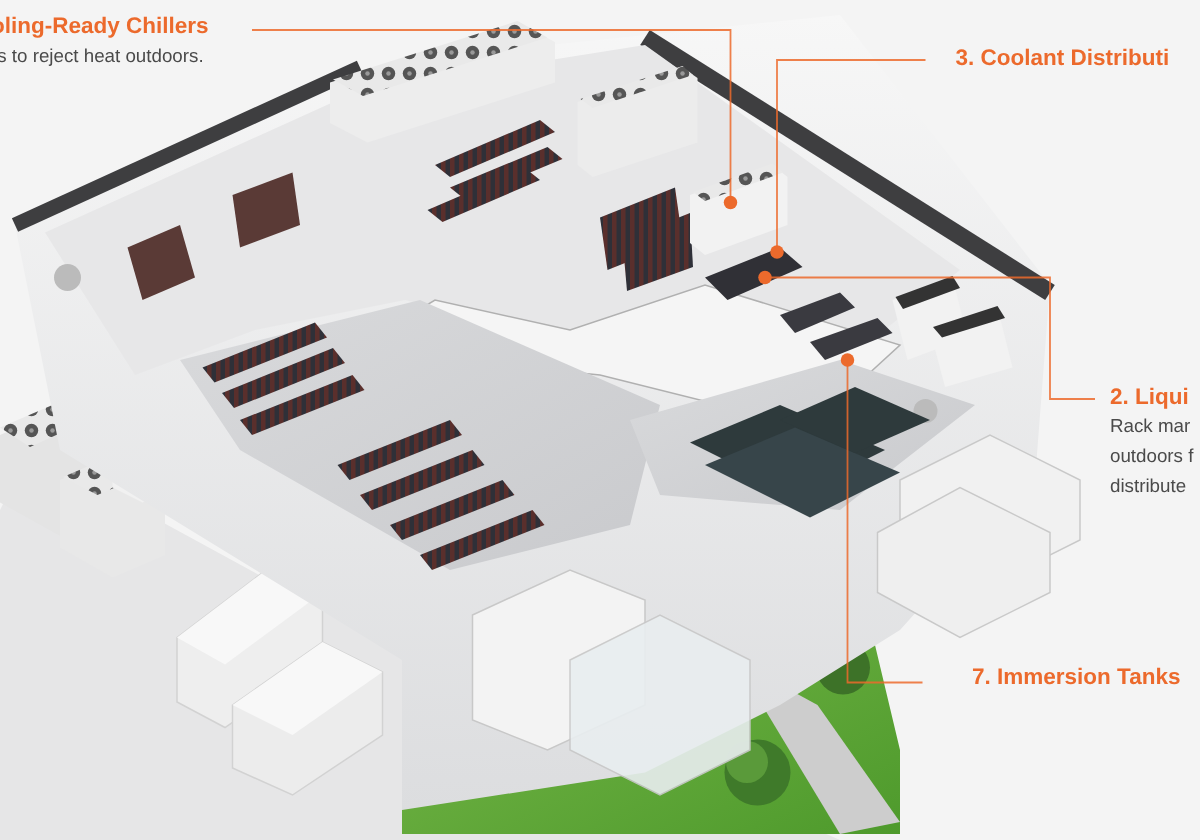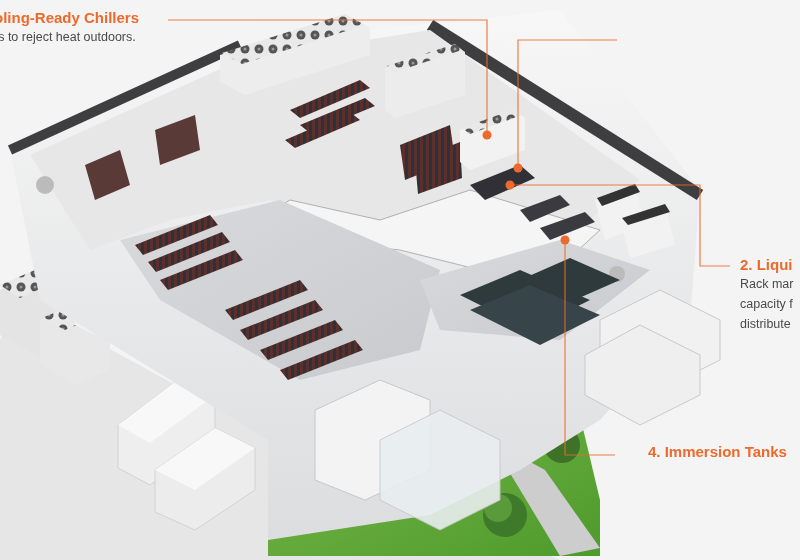--- a/index.html
+++ b/index.html
@@ -160,24 +160,25 @@
     <circle cx="565" cy="240" r="4.5"></circle>
   </g>
 </svg>
 
 <div class="callout" id="c1">
   <div class="title">oling-Ready Chillers</div>
   <div class="desc">rs to reject heat outdoors.</div>
 </div>
 
 <div class="callout" id="c3">
+  <div class="title">3. Coolant Distributi</div>
 </div>
 
 <div class="callout" id="c2">
   <div class="title">2. Liqui</div>
   <div class="desc">Rack mar</div>
-  <div class="desc">capacity f</div>
+  <div class="desc">outdoors f</div>
   <div class="desc">distribute</div>
 </div>
 
 <div class="callout" id="c4">
-  <div class="title">4. Immersion Tanks</div>
+  <div class="title">7. Immersion Tanks</div>
 </div>
 
 </body></html>

